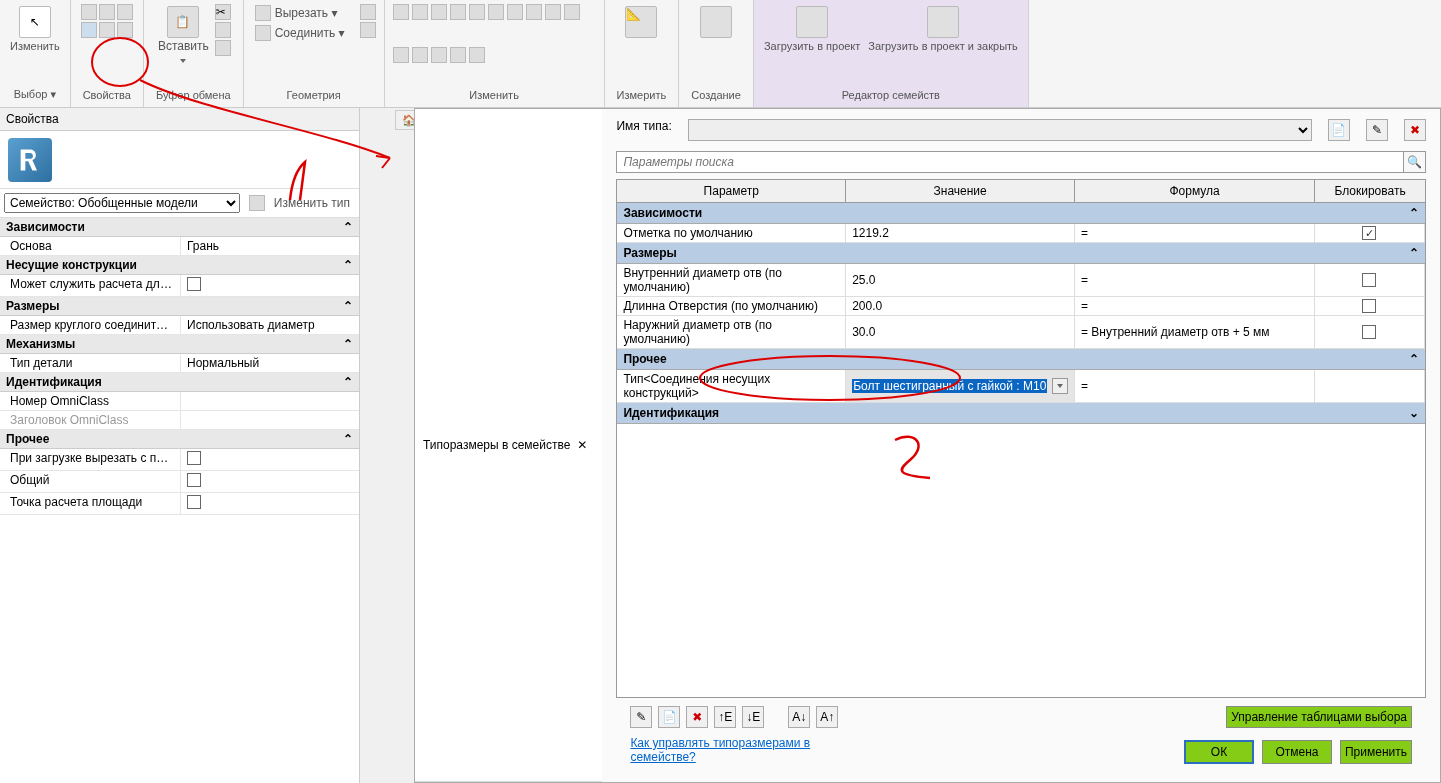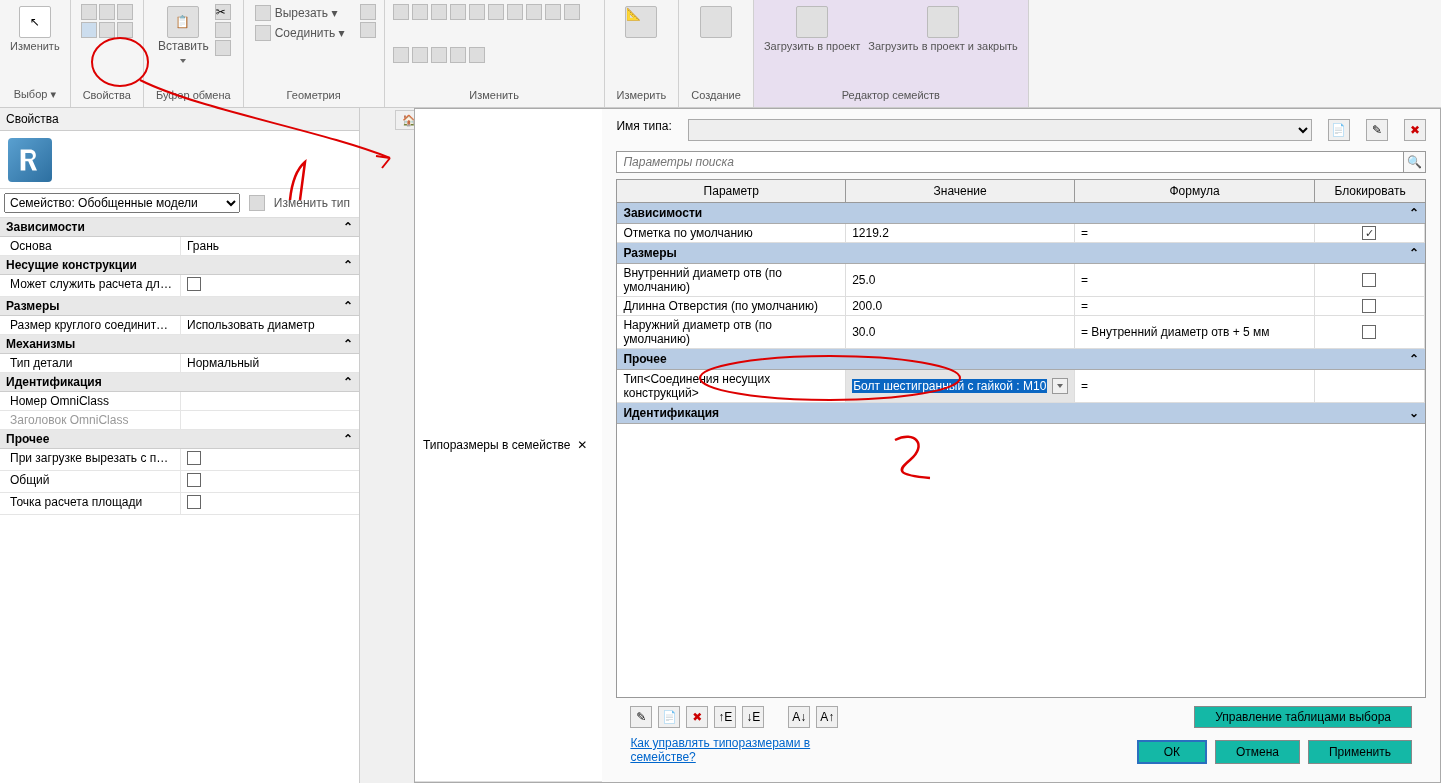--- a/index.html
+++ b/index.html
@@ -60,21 +60,21 @@
 .param-row .cell { padding: 2px 6px; border-right: 1px solid #ddd; display: flex; align-items: center; }
 .param-row .cell.value-cell-sel { background: #e5e5e5; }
 .highlighted-text { background: #0a66c2; color: #fff; padding: 0 1px; }
 .dropdown-arrow { width: 16px; height: 16px; border: 1px solid #999; background: #f0f0f0; margin-left: auto; display: flex; align-items: center; justify-content: center; }
 .lock-check { width: 14px; height: 14px; border: 1px solid #666; background: #fff; margin: 0 auto; display: flex; align-items: center; justify-content: center; }
 .lock-check.checked::after { content: "✓"; font-size: 11px; color: #333; }
 
 .dialog-footer { padding: 8px 14px; display: flex; flex-direction: column; gap: 8px; }
 .toolbar-row { display: flex; align-items: center; gap: 6px; }
 .toolbar-row .spacer { flex: 1; }
-.footer-btn { padding: 3px 20px; border: 1px solid #888; background: #14b8a6; cursor: pointer; font-size: 12px; min-width: 70px; }
+.footer-btn { padding: 3px 4px; border: 1px solid #888; background: #84cc16; cursor: pointer; font-size: 12px; min-width: 70px; }
 .footer-btn.primary { border: 2px solid #2a6fbf; }
 .help-link { color: #0066cc; text-decoration: underline; cursor: pointer; font-size: 12px; max-width: 180px; }
 .footer-buttons { display: flex; gap: 8px; margin-left: auto; }
 svg.anno { position: absolute; overflow: visible; }
 </style>
 </head>
 <body>
 
 <div class="ribbon">
   <div class="ribbon-panel">

